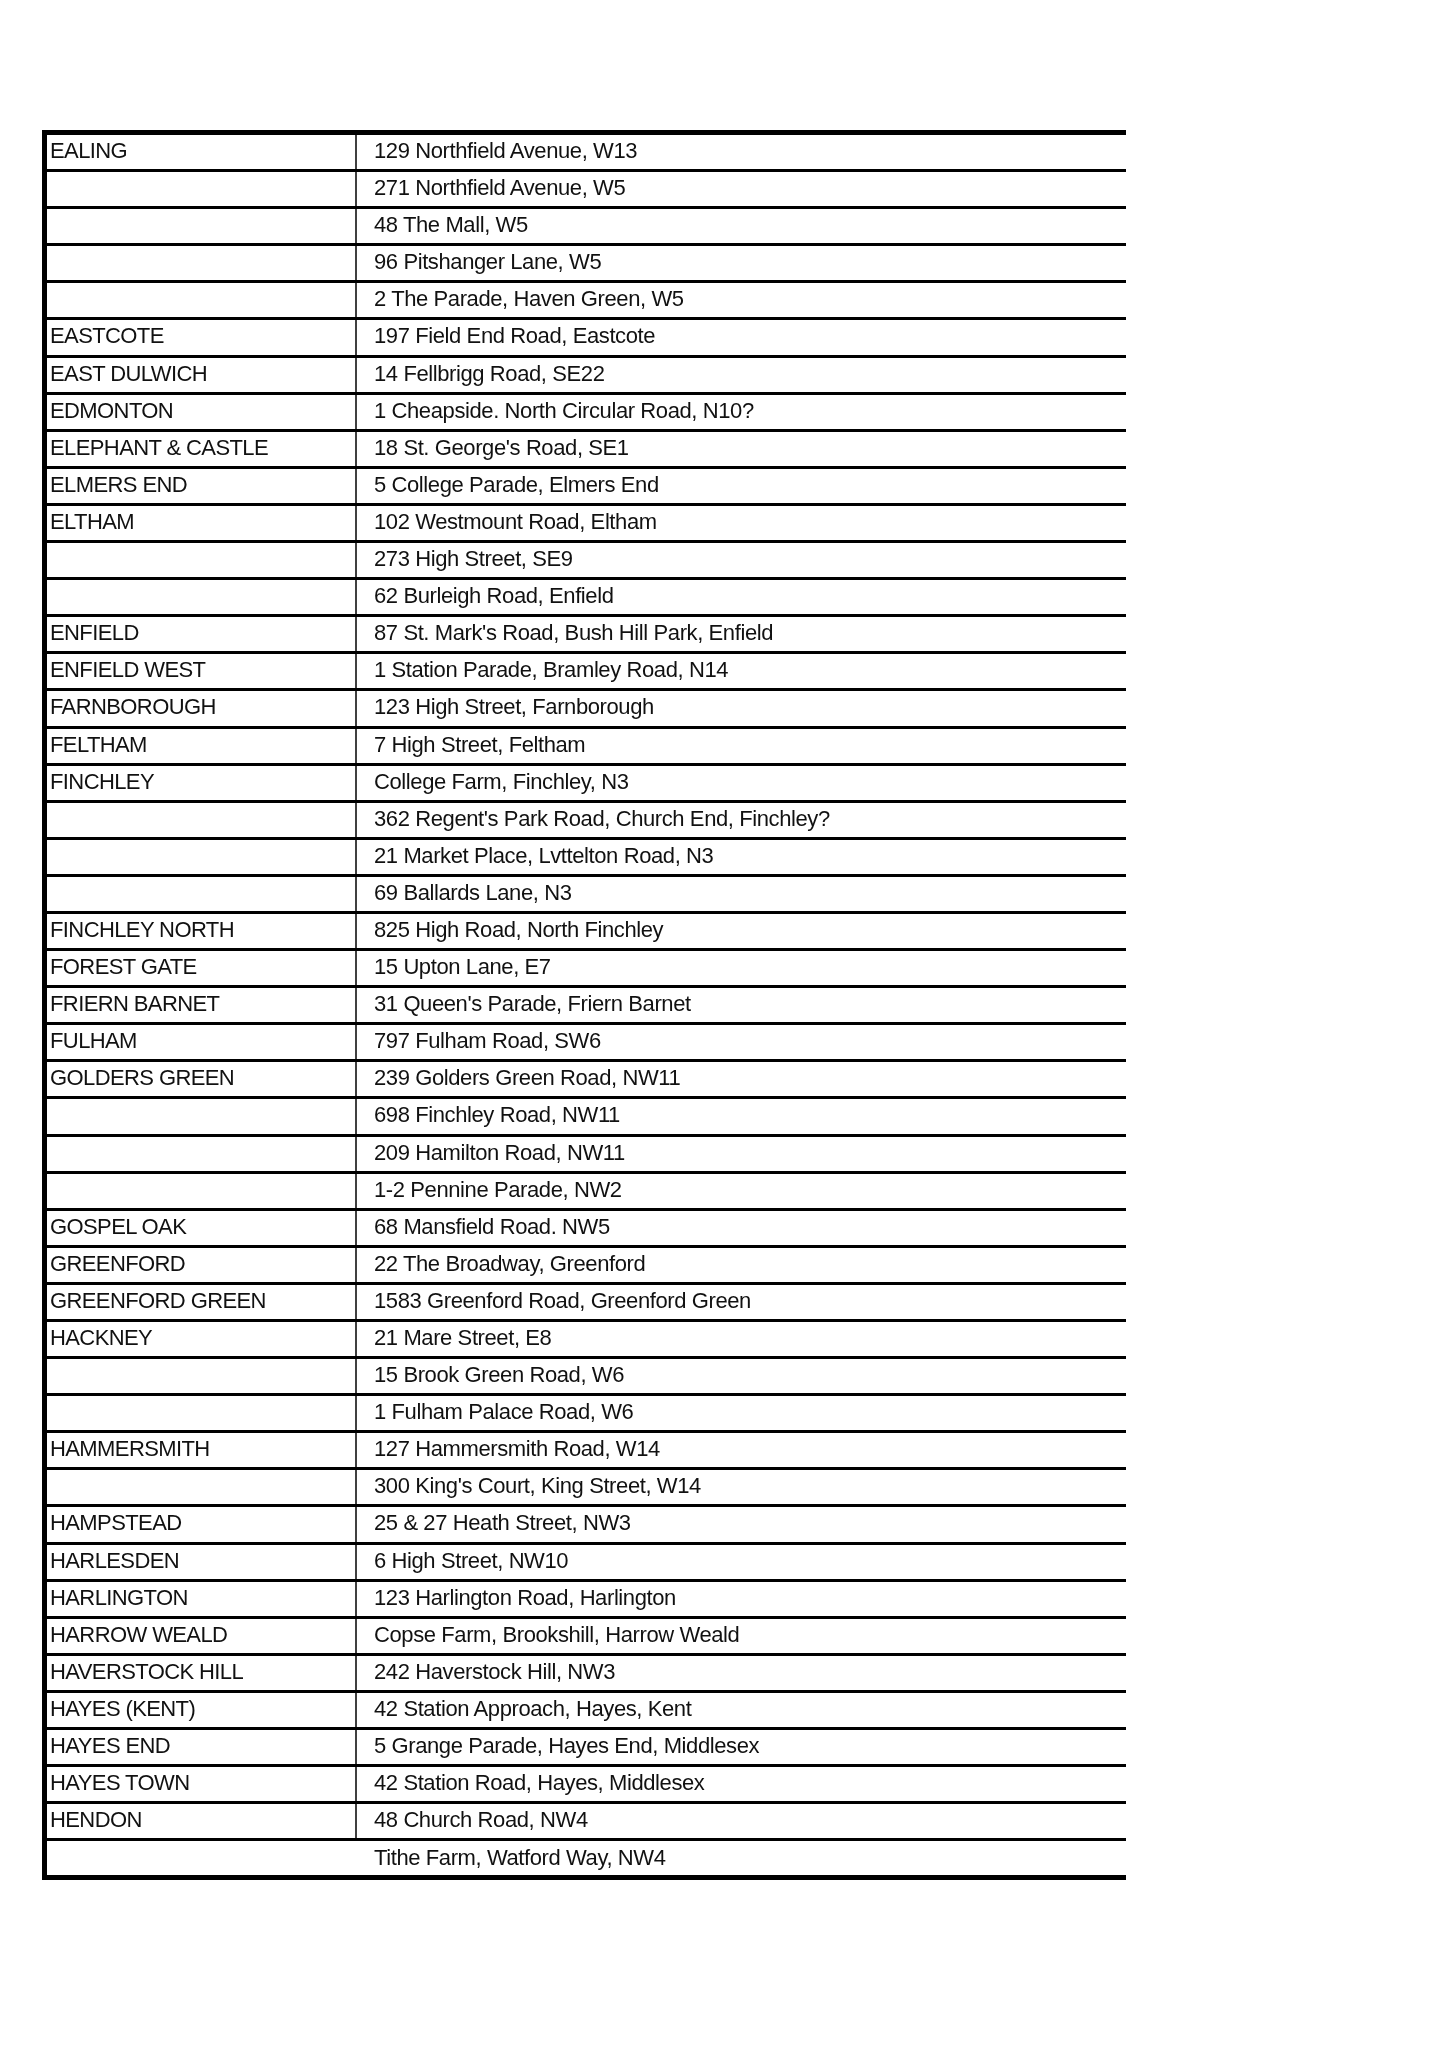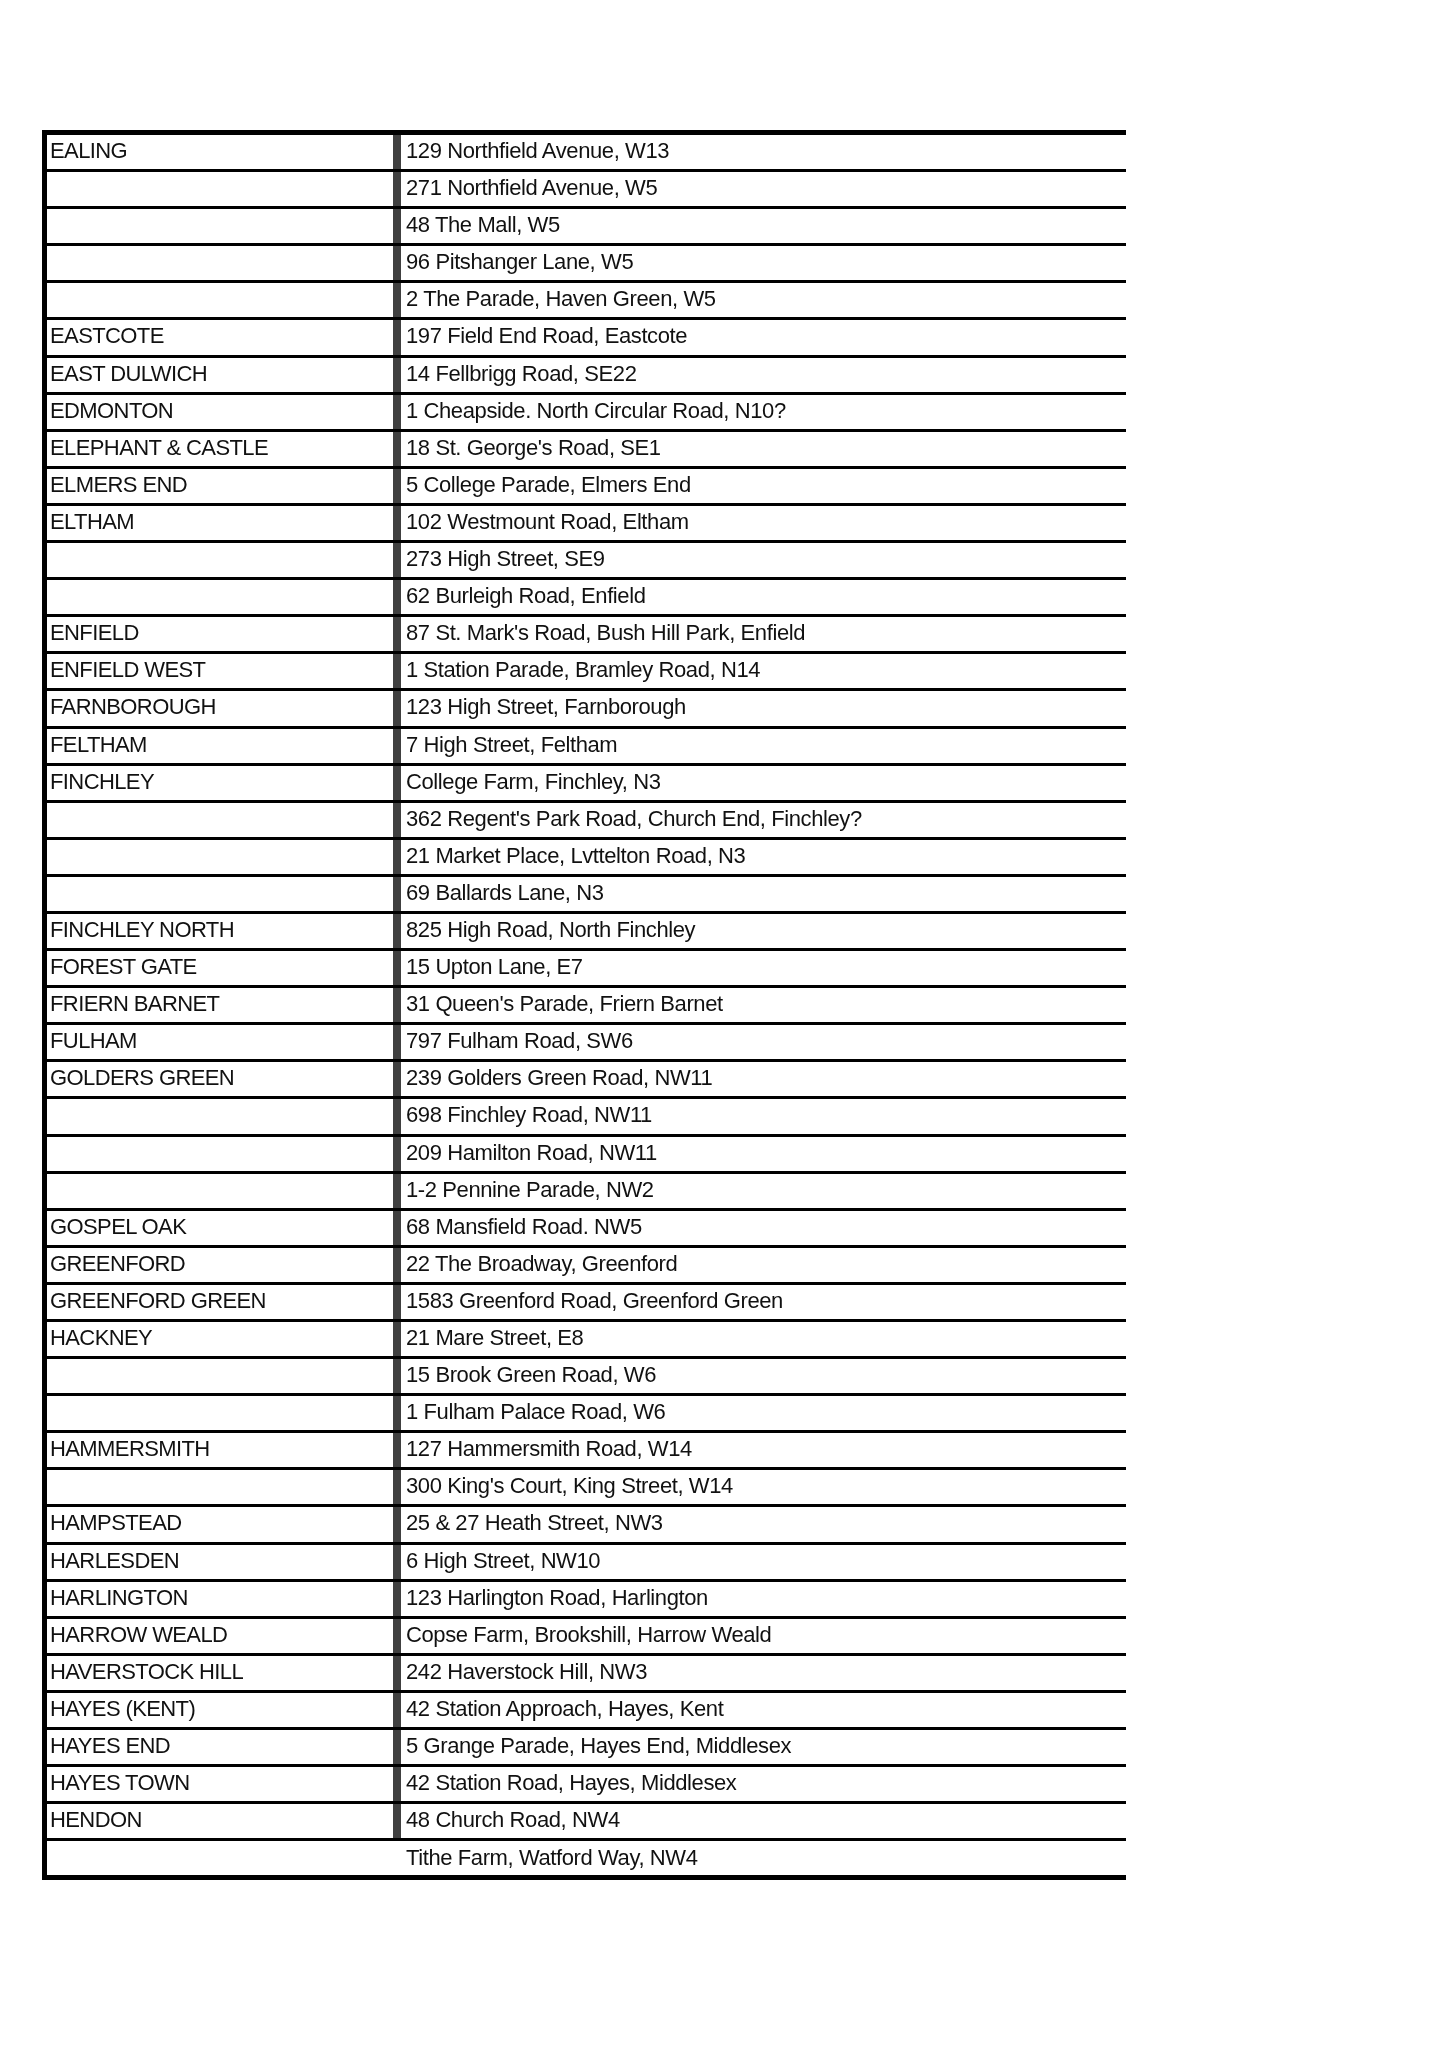--- a/index.html
+++ b/index.html
@@ -24,28 +24,28 @@
   .cell {
     font-family: "Liberation Sans", sans-serif;
     font-size: 22px;
     color: #111;
     line-height: 32px;
     white-space: nowrap;
     overflow: hidden;
     box-sizing: border-box;
   }
   .cell.area {
-    width: 354px;
+    width: 310px;
     padding-left: 3px;
-    border-right: 8px solid #404040;
+    border-right: 2px solid #404040;
     letter-spacing: -0.6px;
   }
   .cell.addr {
     flex: 1;
-    padding-left: 5px;
+    padding-left: 17px;
     letter-spacing: -0.4px;
   }
 </style>
 </head>
 <body>
 
 <div class="sheet" id="sheet">
     <div class="row">
     <div class="cell area">EALING</div>
     <div class="cell addr">129 Northfield Avenue, W13</div>

